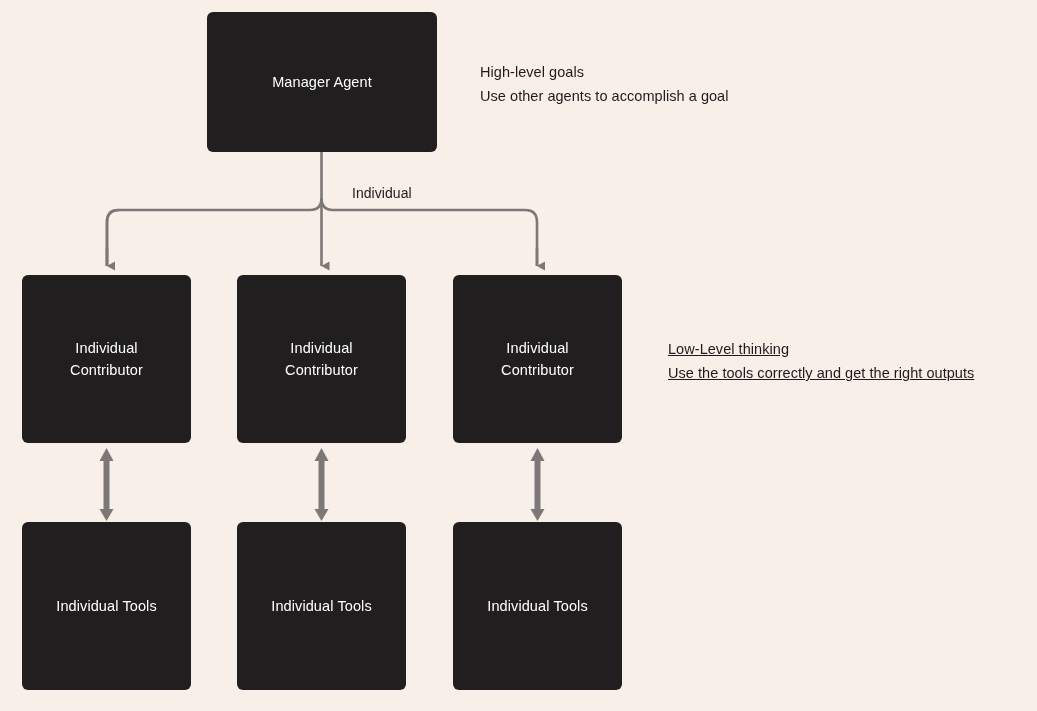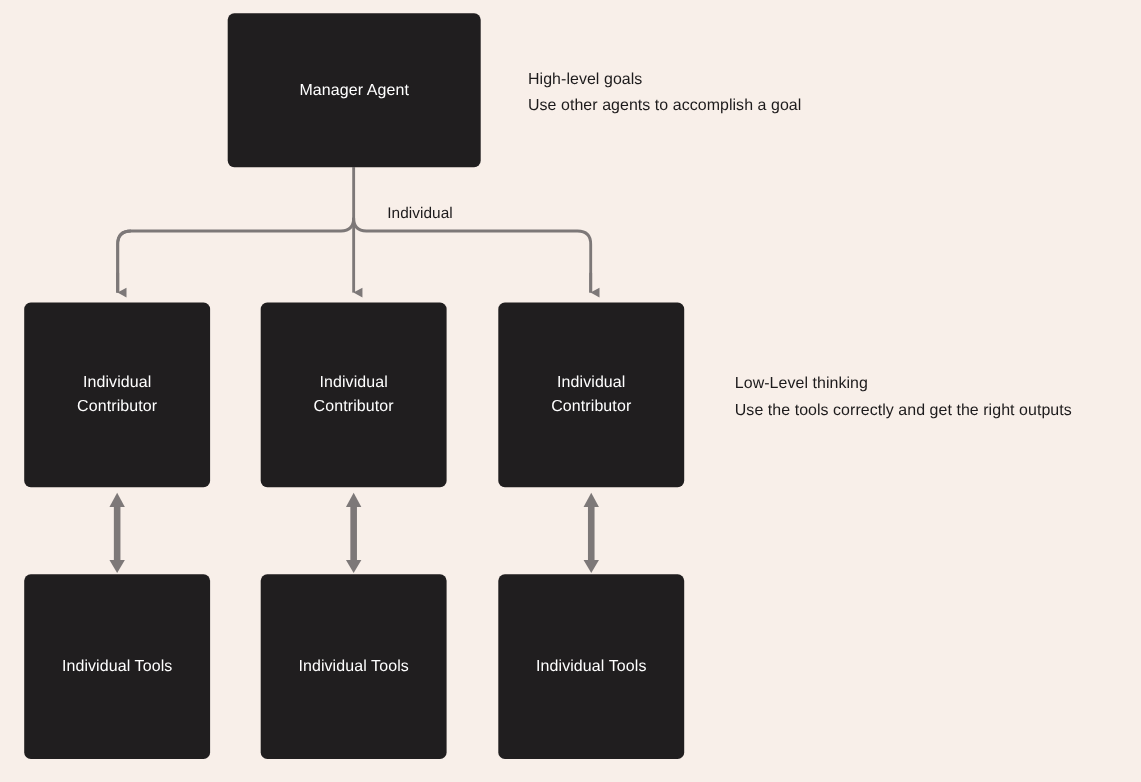--- a/index.html
+++ b/index.html
@@ -135,16 +135,16 @@
   </div>
   <div class="node" style="left:453px; top:522px; width:169px; height:168px;">
     <span class="node-label">Individual Tools</span>
   </div>
 
   <div class="edge-label" style="left:352px; top:185px;">Individual</div>
 
   <div class="annotation" style="left:480px; top:60px;">High-level goals
 Use other agents to accomplish a goal</div>
 
-  <div class="annotation" style="left:668px; top:337px;">Low-Level thinking
+  <div class="annotation" style="left:668px; top:337px;text-decoration:underline;">Low-Level thinking
 Use the tools correctly and get the right outputs</div>
 
 </div>
 
 </body></html>

